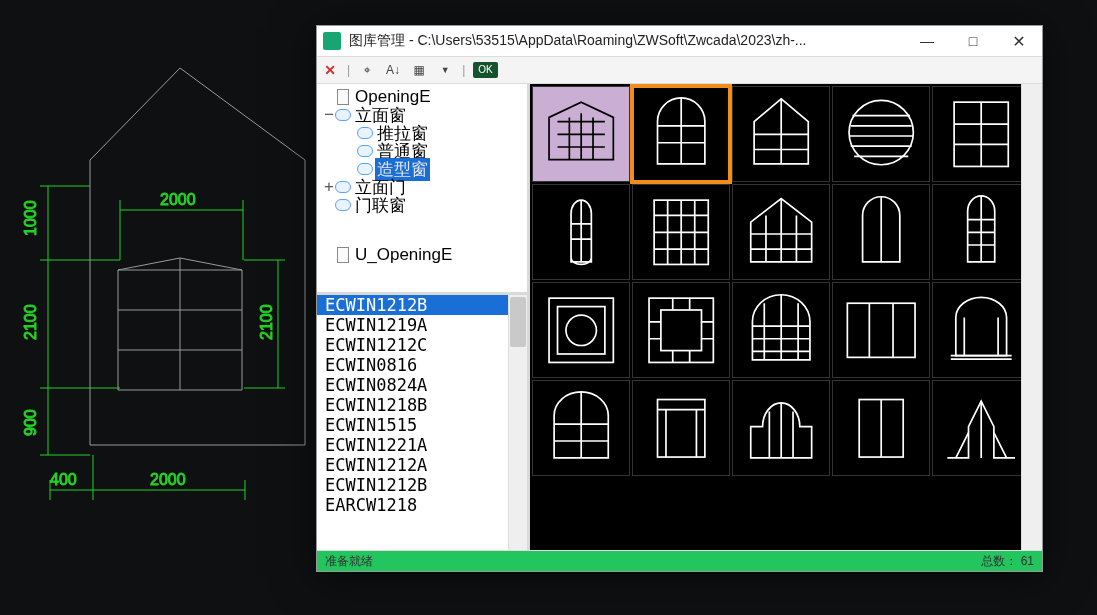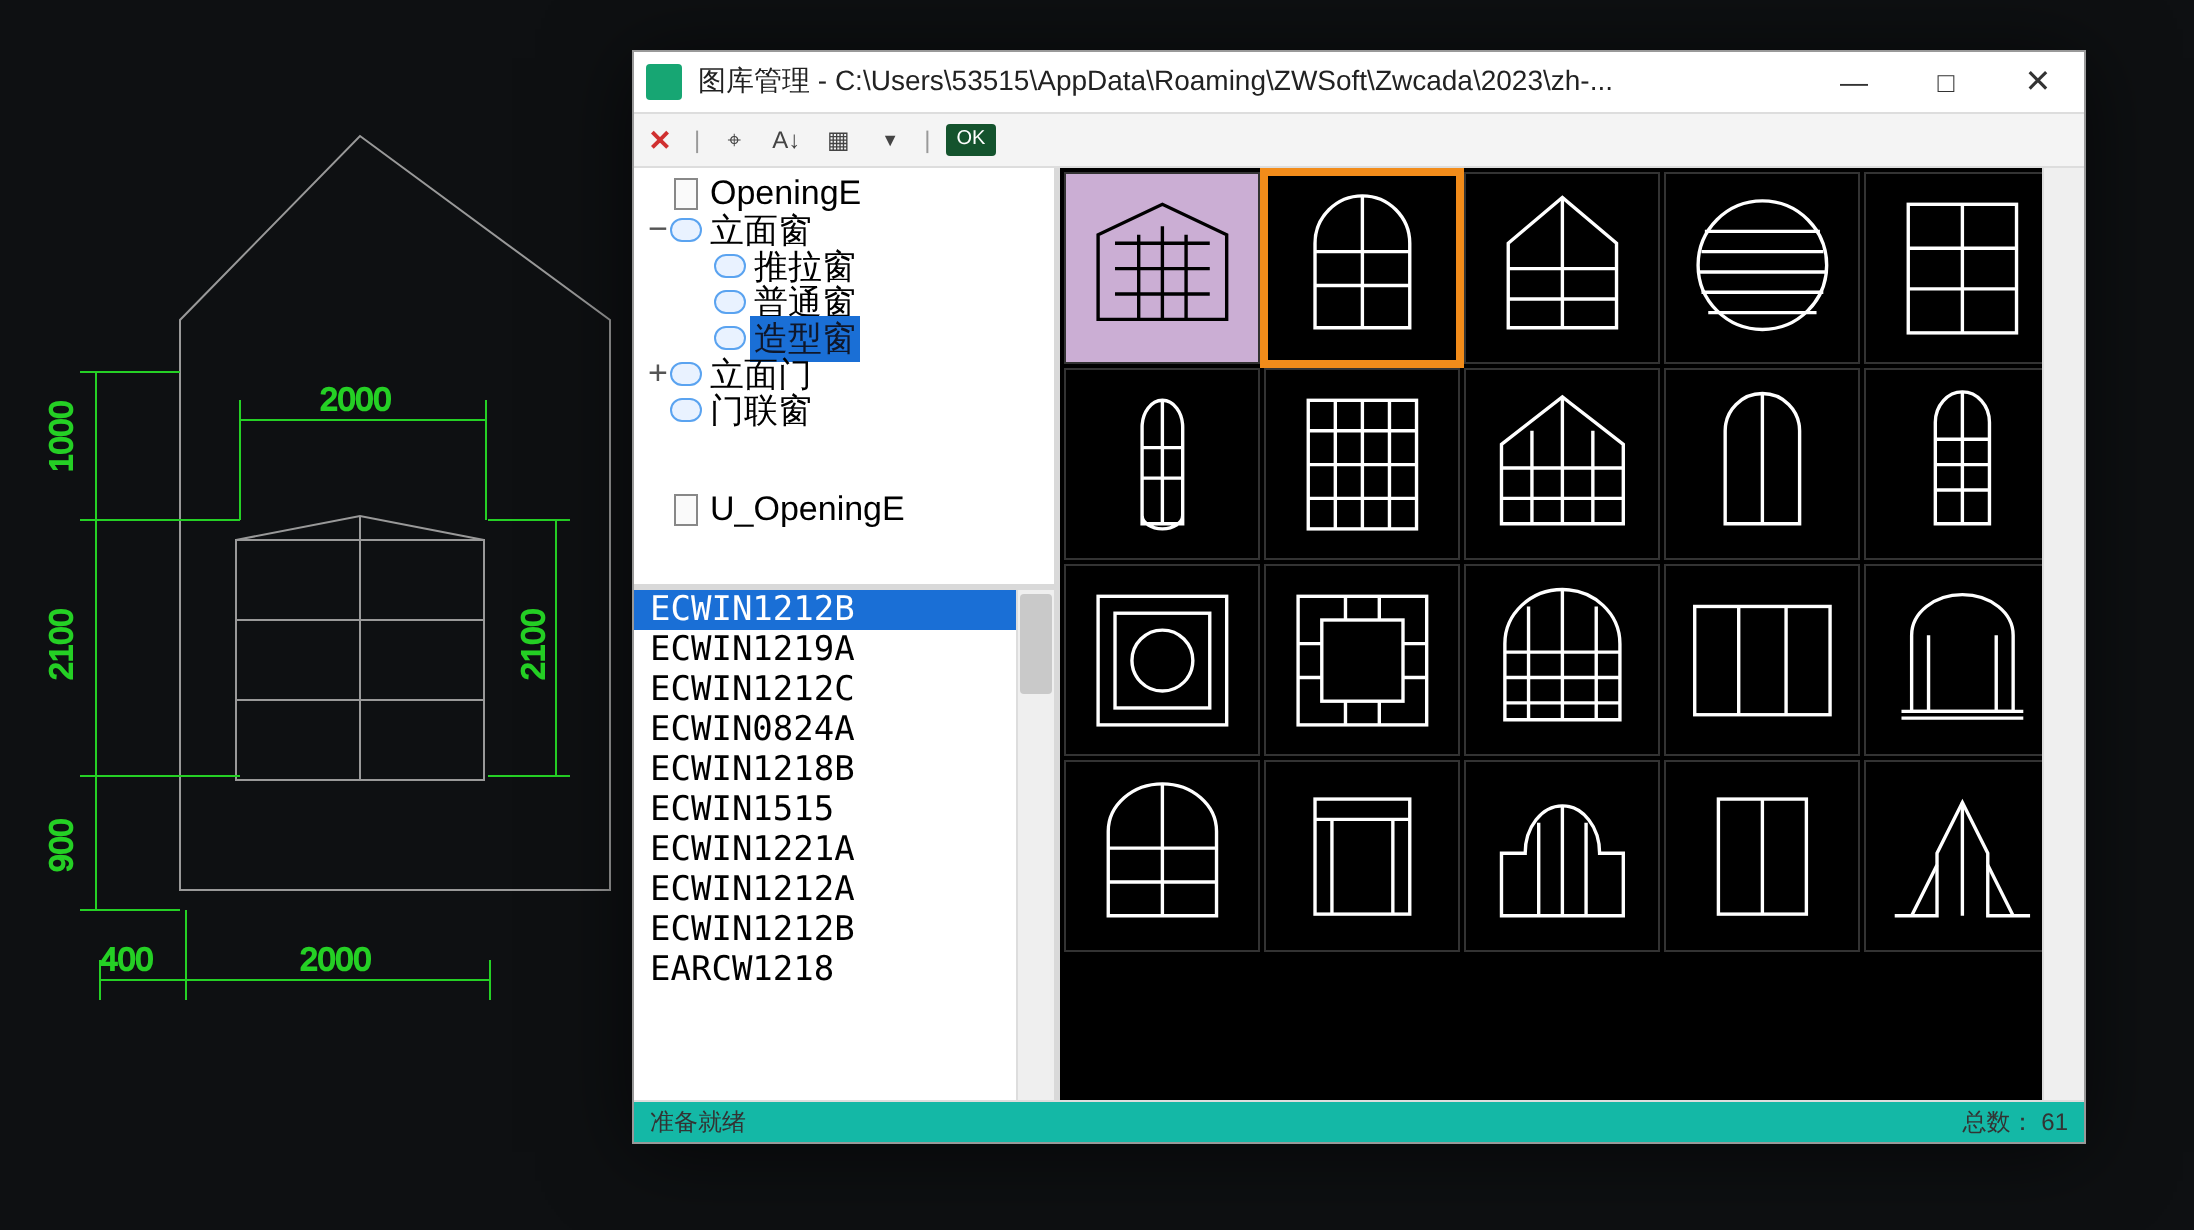--- a/index.html
+++ b/index.html
@@ -38,21 +38,21 @@
   .body-area { flex:1; display:flex; overflow:hidden; }
 
   .left-col { width:210px; display:flex; flex-direction:column; border-right:3px solid #d9d9d9; }
   .tree {
     height:200px; overflow:auto; font-size:17px; padding:4px 2px; border-bottom:3px solid #d9d9d9;
   }
   .tree-item { display:flex; align-items:center; height:18px; padding-left:4px; white-space:nowrap; }
   .tree-item .tw { width:12px; text-align:center; color:#555; }
   .tree-item .ic { width:16px; height:14px; margin-right:2px; display:flex; align-items:center; justify-content:center; }
   .tree-item .lbl { padding:0 2px; }
-  .tree-item.selected .lbl { background:#1a6fd6; color:#0f172a; }
+  .tree-item.selected .lbl { background:#1a6fd6; color:#e5e5e5; }
   .cloud { width:14px; height:10px; border:1px solid #5aa3f0; border-radius:6px; position:relative; background:#e9f2ff; }
   .doc { width:10px; height:14px; border:1px solid #888; background:#fafafa; position:relative; }
 
   .namelist {
     flex:1; overflow:auto; position:relative; font-size:17px; font-family:Consolas, monospace;
   }
   .namelist .scroll-rail { position:absolute; right:0; top:0; bottom:0; width:18px; background:#efefef; border-left:1px solid #ddd; }
   .namelist .scroll-thumb{ position:absolute; right:1px; top:2px; width:16px; height:50px; background:#c9c9c9; border-radius:2px; }
   .namelist .row { padding:1px 8px; height:18px; line-height:18px; white-space:nowrap; }
   .namelist .row.selected { background:#1a6fd6; color:#fff; }
@@ -67,21 +67,21 @@
     position:relative;
   }
   .thumb svg { width:90%; height:90%; }
   .thumb.selected { background:#cbaed4; }
   .thumb.highlight { outline:4px solid #f28c1a; outline-offset:-2px; }
   .right-rail {
     width:20px; background:#efefef; border-left:1px solid #ddd;
   }
 
   .statusbar {
-    height:20px; background:#14b8a6; border-top:1px solid #ddd;
+    height:20px; background:#22c55e; border-top:1px solid #ddd;
     display:flex; align-items:center; justify-content:space-between;
     padding:0 8px; font-size:12px; color:#333;
   }
 </style>
 </head>
 <body>
 
 <div class="cad-bg">
   <svg viewBox="0 0 1097 615">
 
@@ -207,20 +207,21 @@
             <span class="ic">
               <span class="doc"></span>
             </span>
             <span class="lbl">U_OpeningE</span>
           </div>
         </div>
       <div class="namelist" id="namelist">
         <div class="row selected">ECWIN1212B</div>
           <div class="row">ECWIN1219A</div>
           <div class="row">ECWIN1212C</div>
+          <div class="row">ECWIN0816</div>
           <div class="row">ECWIN0824A</div>
           <div class="row">ECWIN1218B</div>
           <div class="row">ECWIN1515</div>
           <div class="row">ECWIN1221A</div>
           <div class="row">ECWIN1212A</div>
           <div class="row">ECWIN1212B</div>
           <div class="row">EARCW1218</div>
           <div class="scroll-rail">
           <div class="scroll-thumb"></div>
         </div>

